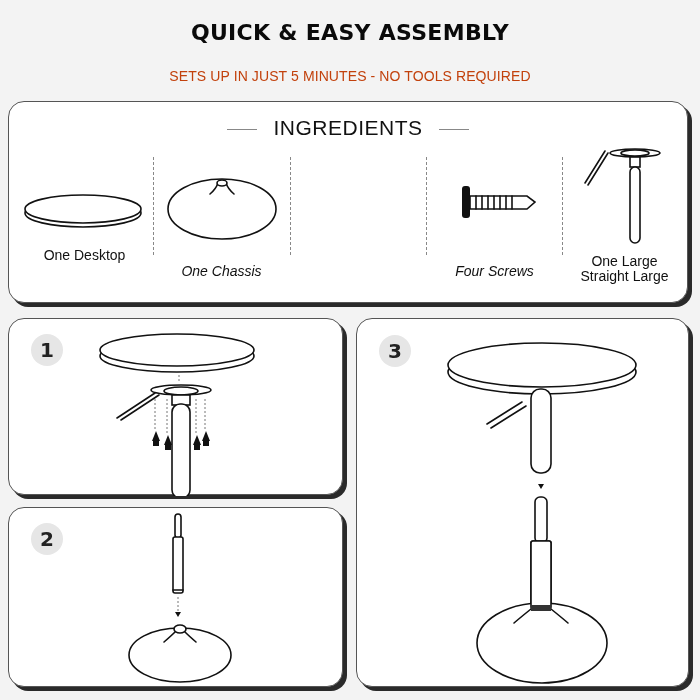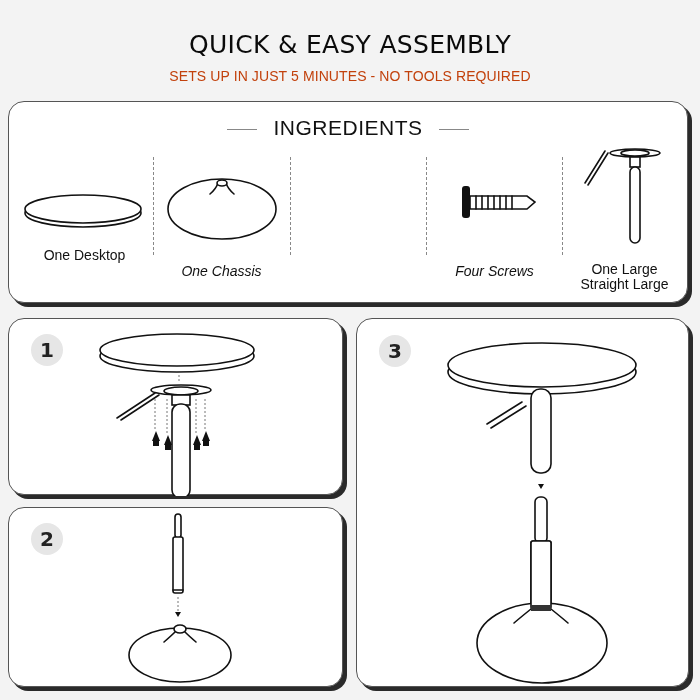--- a/index.html
+++ b/index.html
@@ -5,23 +5,23 @@
   * { box-sizing: border-box; margin: 0; padding: 0; }
   html, body { width: 700px; height: 700px; overflow: hidden; }
   body {
     background: #f3f3f3;
     font-family: "Liberation Sans", "DejaVu Sans", sans-serif;
     position: relative;
     color: #111;
   }
   .header { position: absolute; left: 0; top: 0; width: 700px; height: 96px; text-align: center; }
   .title {
-    position: absolute; top: 30px; left: 0; width: 100%;
+    position: absolute; top: 20px; left: 0; width: 100%;
     font-family: "DejaVu Sans", sans-serif;
-    font-weight: normal; font-size: 25px; letter-spacing: 0.3px; color: #0a0a0a;
+    font-weight: bold; font-size: 22px; letter-spacing: 0.3px; color: #0a0a0a;
   }
   .subtitle {
     position: absolute; top: 68px; left: 0; width: 100%;
     font-size: 14px; color: #c2410c; letter-spacing: 0.1px;
   }
   .panel {
     position: absolute; background: #fff;
     border: 1.5px solid #555;
     border-radius: 16px;
     box-shadow: 4px 4px 0 #2a2a2a;
@@ -104,21 +104,21 @@
 
   <div class="ing-item" style="left:548px;">
     <svg width="135" height="110">
       <path class="ln" d="M48 4 L28 36"></path>
       <path class="ln" d="M51 6 L31 38"></path>
       <ellipse class="fw" cx="78" cy="6" rx="25" ry="4"></ellipse>
       <ellipse class="fw" cx="78" cy="6" rx="14" ry="3"></ellipse>
       <rect class="fw" x="73" y="10" width="10" height="10"></rect>
       <rect class="fw" x="73" y="20" width="10" height="76" rx="5"></rect>
     </svg>
-    <div class="ing-label" style="top:107px;margin-top:8px;">
+    <div class="ing-label" style="top:107px;">
       <span>One Large</span><br>
       <span>Straight Large</span>
     </div>
   </div>
 </div>
 
 <div class="panel step1">
   <div class="badge" style="left:22px; top:15px;">1</div>
   <svg width="335" height="177" style="position:absolute;left:0;top:0;">
     <ellipse class="fw" cx="168" cy="37" rx="77" ry="16"></ellipse>

